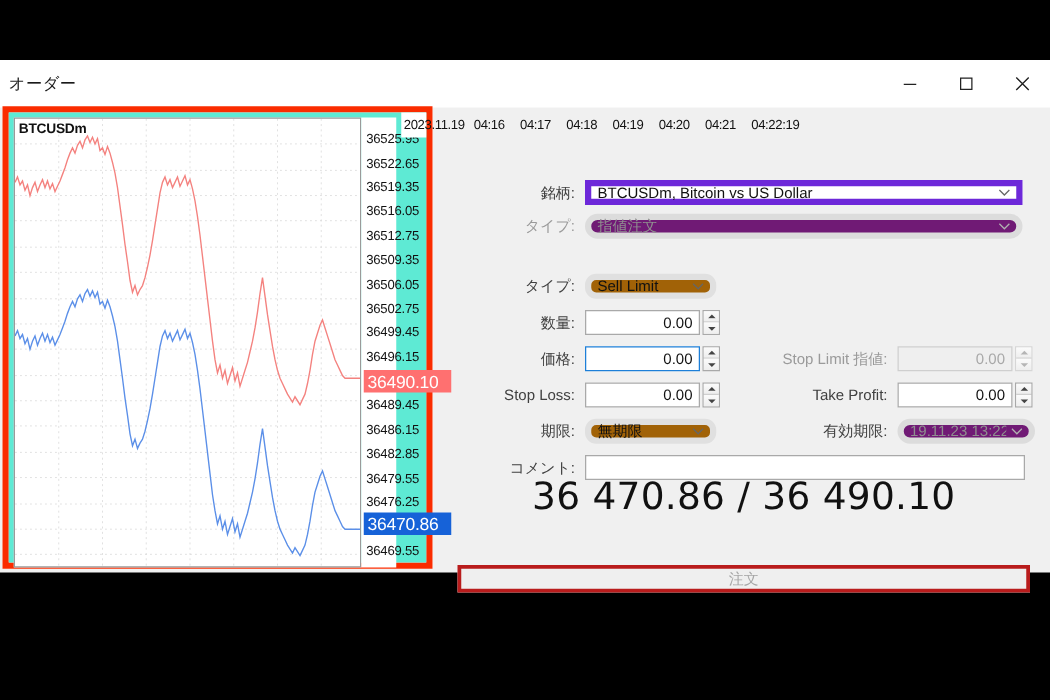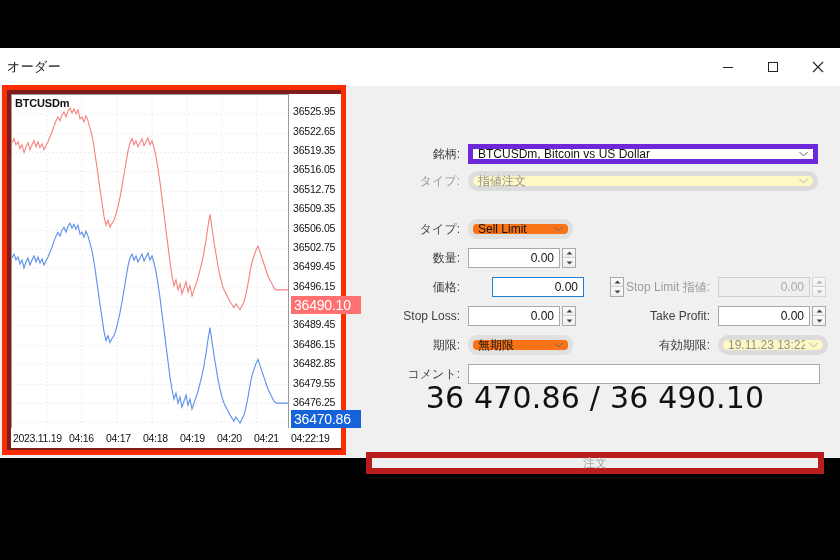--- a/index.html
+++ b/index.html
@@ -40,23 +40,22 @@
   
   .chart-outer {
     position: absolute;
     left: 2px; top: 37px;
     width: 344px; height: 370px;
     border: 5px solid #fa2c00;
     background: #ffffff;
   }
   .chart-inner {
     position: absolute; inset: 0;
-    background: #7f1d1d;
+    background: #5eead4;
     display: flex;
-    flex-direction: column;
   }
   .chart-body {
     position: relative;
     flex: 1 1 auto;
     display: flex;
     flex-direction: row;
   }
   .plot-wrap {
     position: relative;
     width: 278px;
@@ -150,22 +149,22 @@
 
   .combo {
     height: 20px;
     border: 5px solid #6d28d9;
     background: #ffffff;
     font-size: 12px; color: #111;
     display: flex; align-items: center;
     padding: 0 2px 0 5px;
     position: relative;
   }
-  .combo.flat { background: #f97316; border-color: #e0e0e0; border-radius: 9px; }
-  .combo.disabled { background: #fef9c3; border-color: #dcdcdc; color: #8f8f8f; border-radius: 10px; }
+  .combo.flat { background: #a16207; border-color: #e0e0e0; border-radius: 9px; }
+  .combo.disabled { background: #701a75; border-color: #dcdcdc; color: #8f8f8f; border-radius: 10px; }
   .combo .cval { flex: 1 1 auto; overflow: hidden; white-space: nowrap; }
   .combo .caret {
     flex: 0 0 16px; display: flex; align-items: center; justify-content: center;
   }
   .caret svg { display: block; }
 
   .spin {
     width: 14px; height: 20px;
     margin-left: 2px;
     display: flex; flex-direction: column;
@@ -189,21 +188,21 @@
     font-size: 30px;
     color: #111;
     font-family: "DejaVu Sans", "Liberation Sans", sans-serif;
     letter-spacing: 0.2px;
   }
 
   .order-btn {
     position: absolute;
     left: 6px; top: 360px;
     width: 458px; height: 22px;
-    border: 6px solid #b91c1c;
+    border: 3px solid #b91c1c;
     background: #efefef;
     color: #a6a6a6;
     font-size: 12px;
     display: flex; align-items: center; justify-content: center;
   }
 </style>
 </head>
 <body>
 
 <div id="root">
@@ -356,21 +355,21 @@
               </svg>
             </div>
           <div>
               <svg width="7" height="4" viewBox="0 0 7 4">
                 <path d="M0.5 0.5 L3.5 3.5 L6.5 0.5Z" fill="#444"></path>
               </svg>
             </div>
         </div>
       </div>
 
-      <div class="row" style="left:0; top:185px;gap:24px;">
+      <div class="row" style="left:0; top:185px;">
         <div class="lbl" style="width:100px;">価格:</div>
         <div class="field num focused" style="margin-left:8px; width:92px;">
           <span>0.00</span>
         </div>
         <div class="spin">
           <div>
               <svg width="7" height="4" viewBox="0 0 7 4">
                 <path d="M0.5 3.5 L3.5 0.5 L6.5 3.5Z" fill="#444"></path>
               </svg>
             </div>

